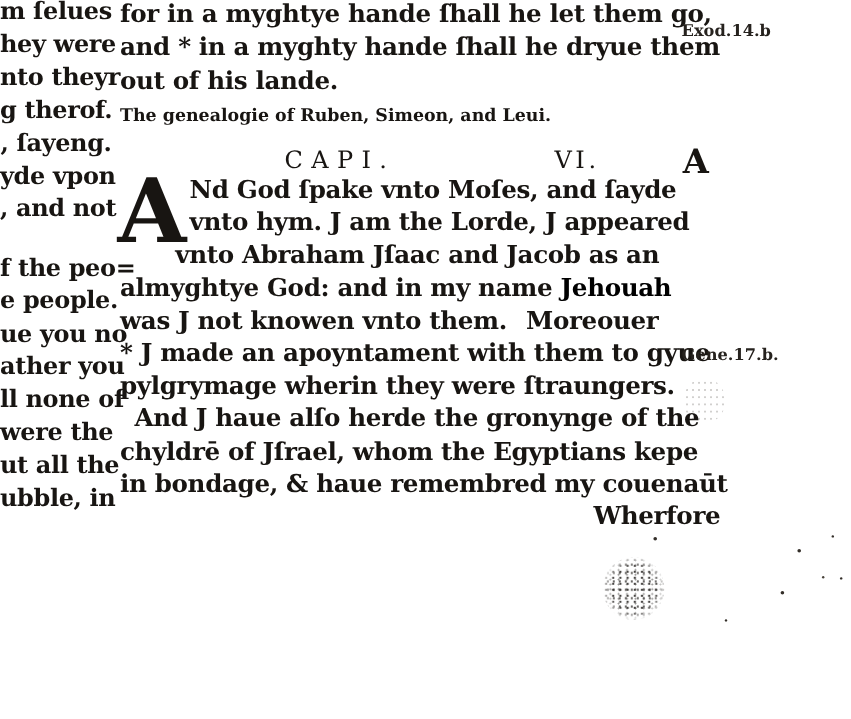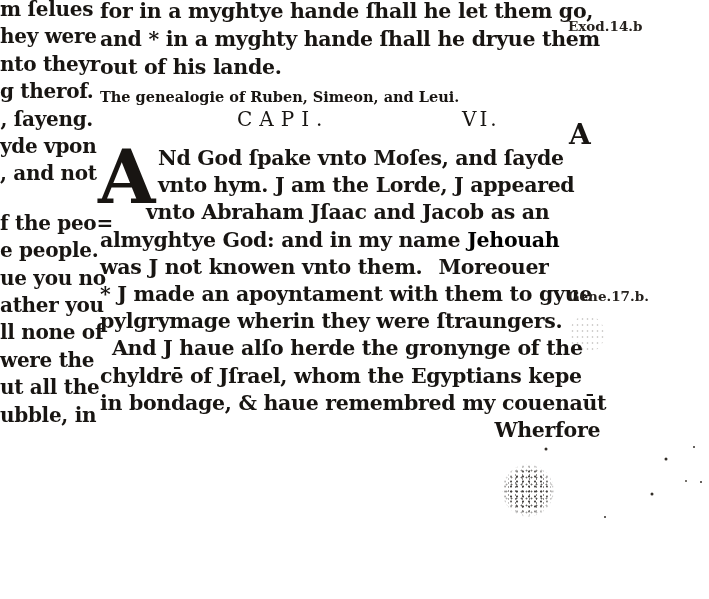--- a/index.html
+++ b/index.html
@@ -13,21 +13,21 @@
   
   #left-col{
     position:absolute;left:0;top:-4px;width:93px;text-align:right;
     font-size:20px;line-height:27.4px;white-space:nowrap;
   }
   #left-col .gap{height:22px;}
   
   #main-col{position:absolute;left:100px;top:0;width:462px;}
   .para1{position:absolute;left:0;top:-3px;font-size:20.5px;line-height:28px;white-space:nowrap;}
   .summary{position:absolute;left:0;top:88px;font-size:14.5px;line-height:17px;letter-spacing:0;white-space:nowrap;}
-  .chapter-row{position:absolute;left:0;top:107px;width:100%;height:22px;font-size:20px;}
+  .chapter-row{position:absolute;left:0;top:121px;width:100%;height:22px;font-size:20px;}
   .chapter-label{position:absolute;left:137px;letter-spacing:7px;}
   .chapter-numeral{position:absolute;left:362px;letter-spacing:3px;}
   .body-text{position:absolute;left:0;top:145px;font-size:20.5px;line-height:27.2px;white-space:nowrap;}
   .dropcap{
     position:absolute;left:-2px;top:2px;font-size:74px;line-height:60px;
     font-weight:700;letter-spacing:0;
   }
   .ind-a{padding-left:58px;}
   .ind-b{padding-left:46px;}
   .indent-first{padding-left:12px;}

